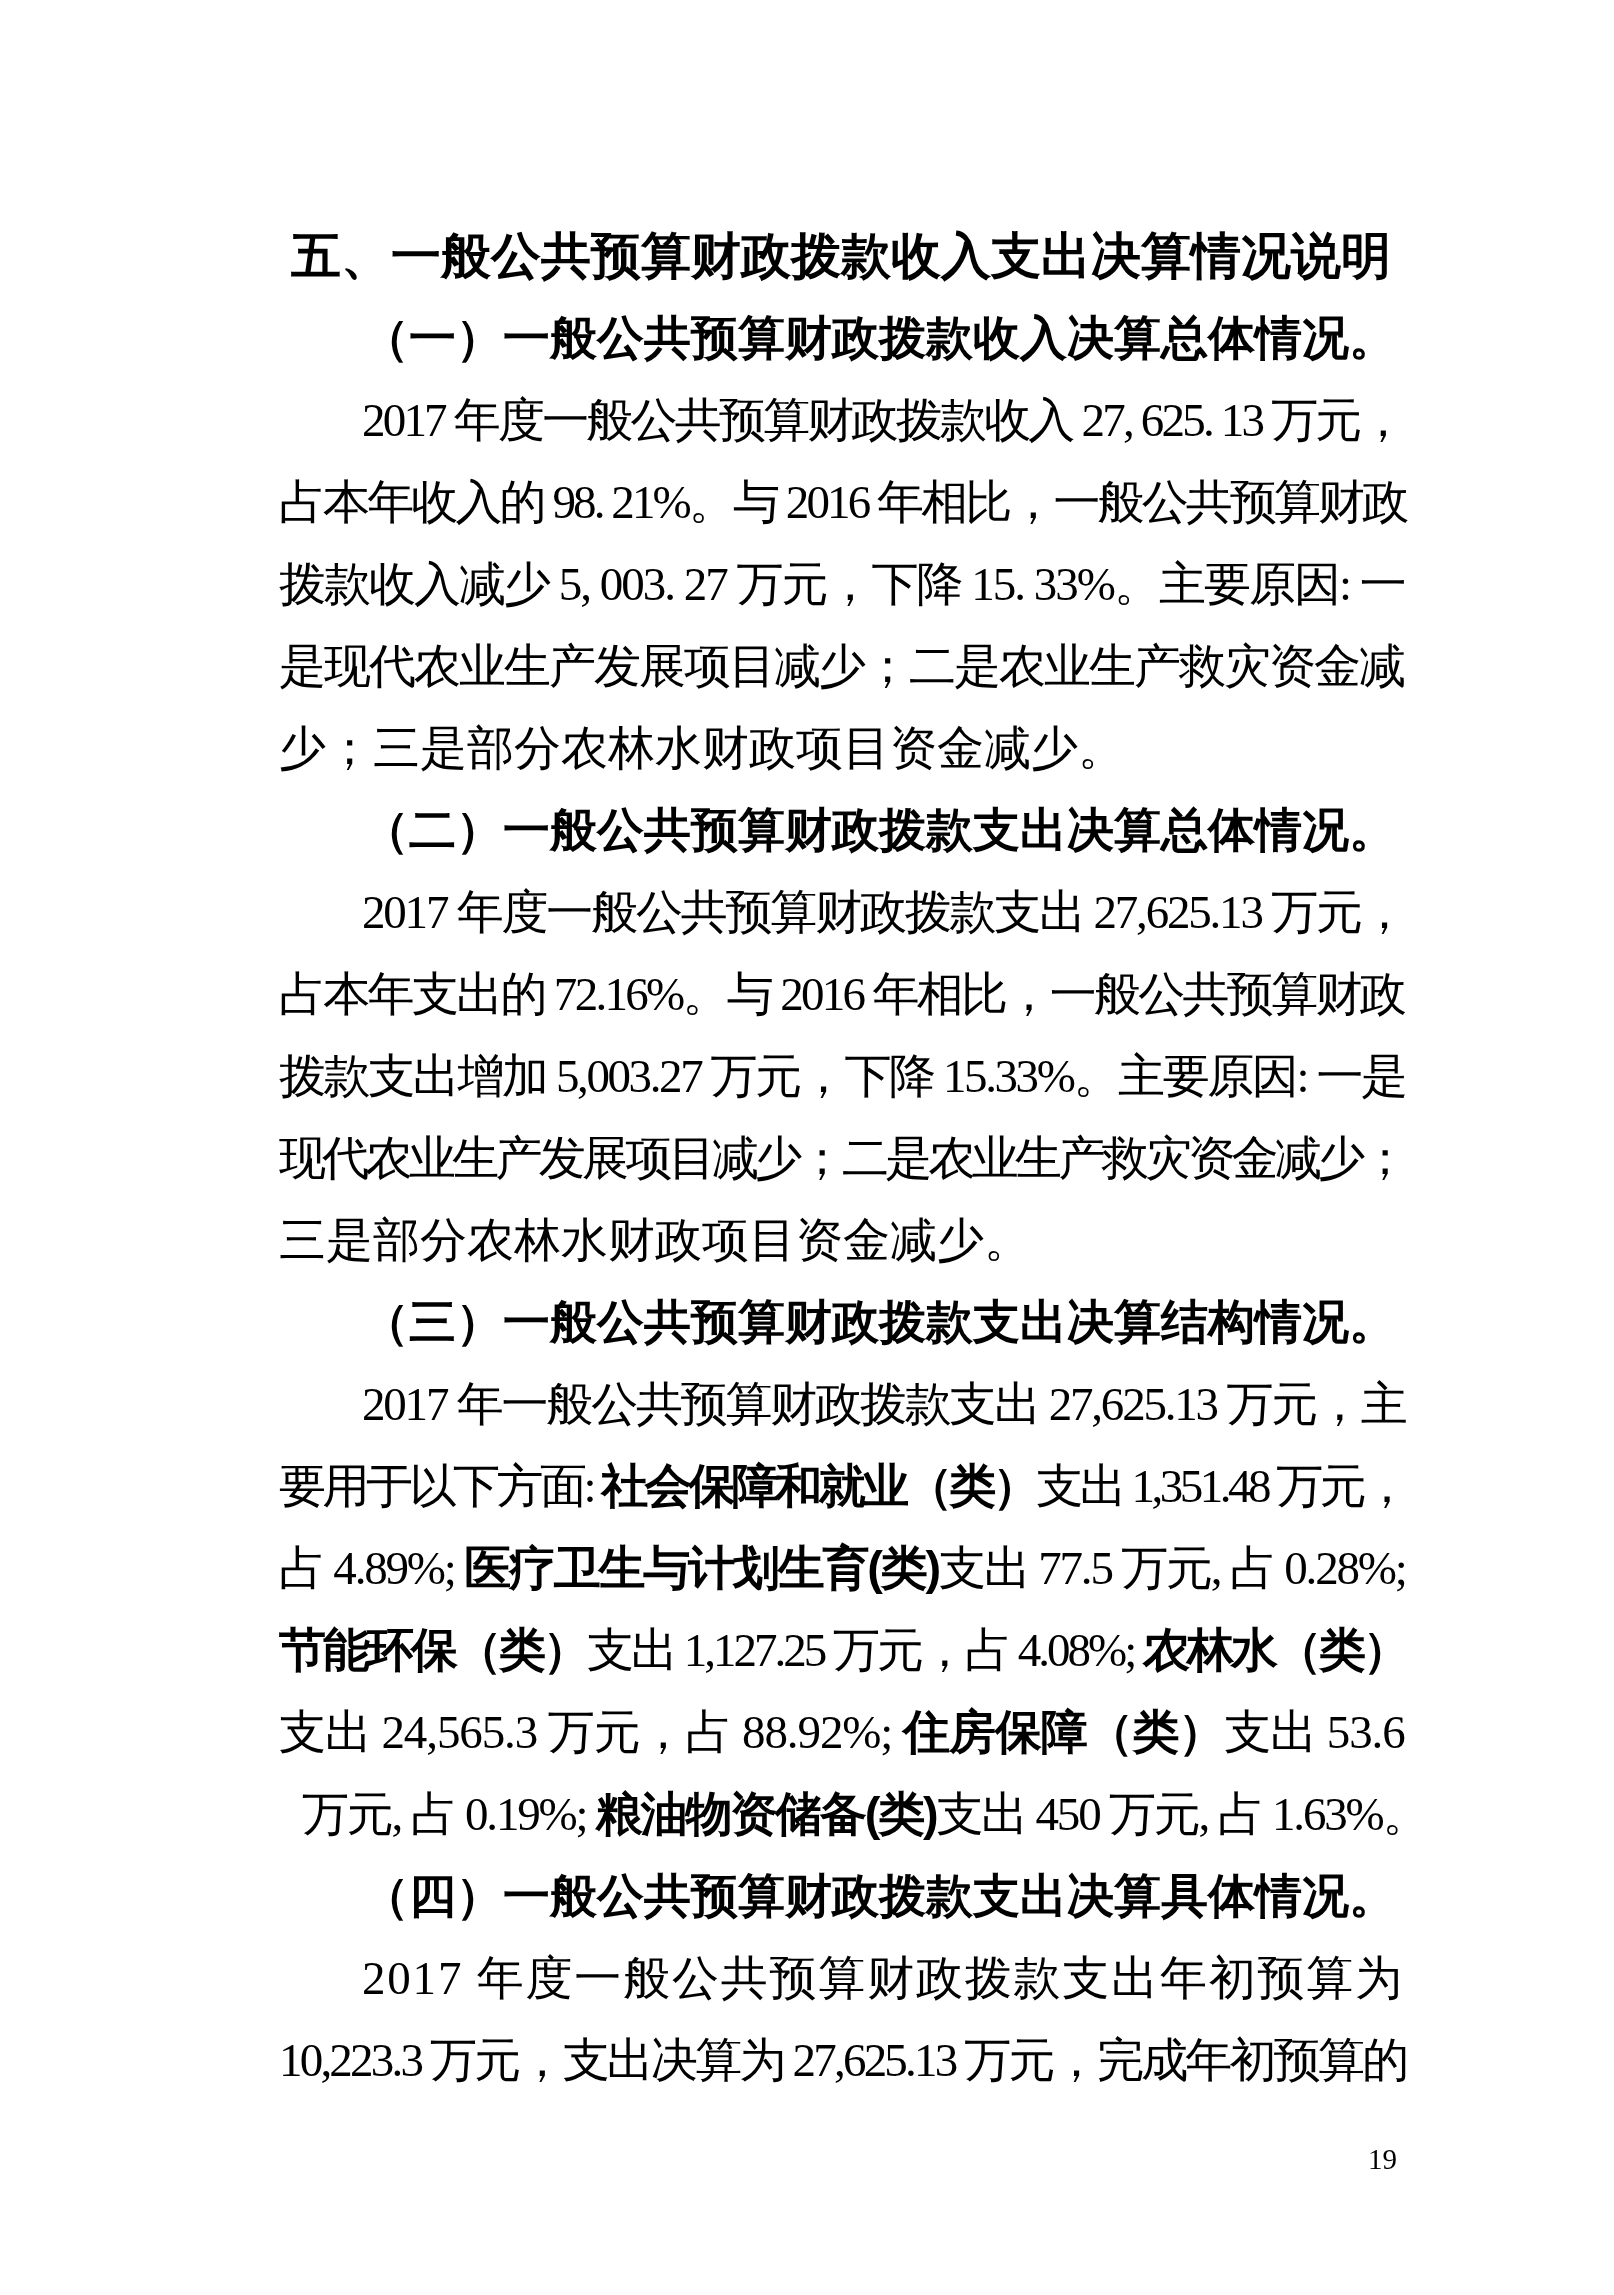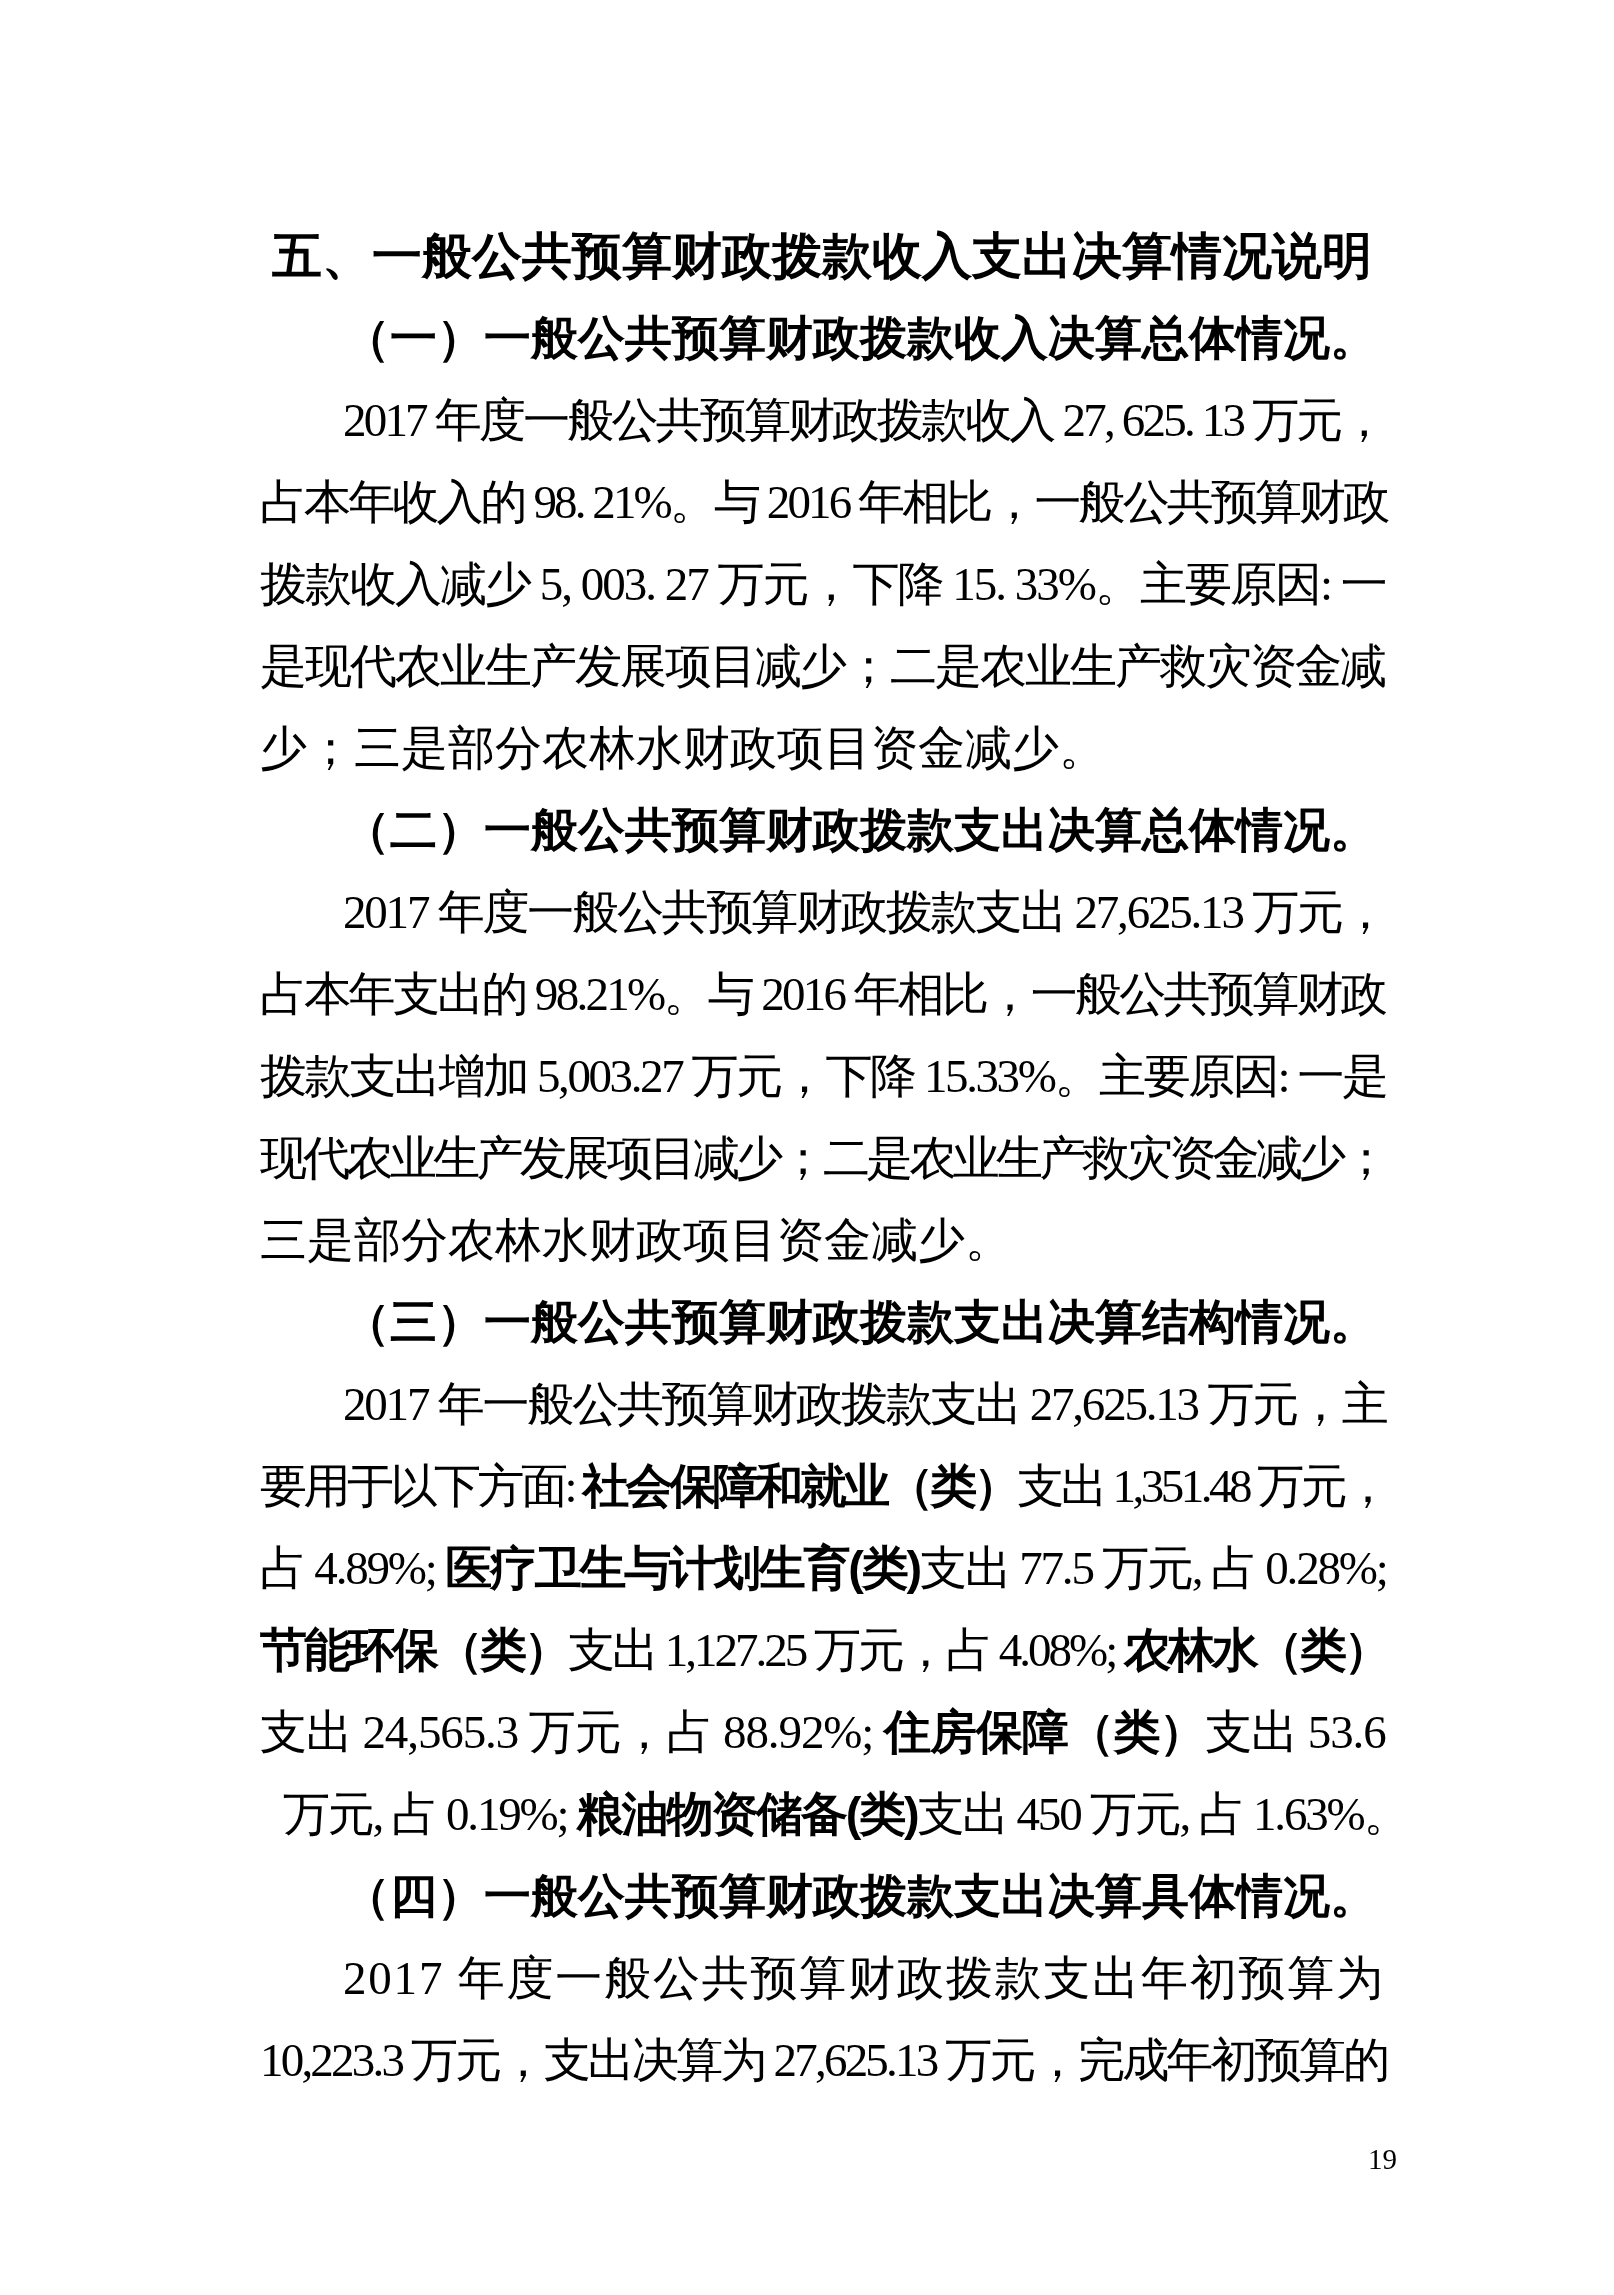--- a/index.html
+++ b/index.html
@@ -7,21 +7,21 @@
     position:relative;
     width:1615px;
     height:2295px;
     background:#ffffff;
     color:#000;
     font-family:"Liberation Serif","DejaVu Serif",serif;
     overflow:hidden;
   }
   .content{
     position:absolute;
-    left:260px;
+    left:279px;
     top:215px;
     width:1124px;
   }
   .line{
     height:82px;
     line-height:82px;
     font-size:47px;
     white-space:nowrap;
   }
   .line .txt{
@@ -63,21 +63,21 @@
   <div class="content">
       <div class="line title"><span class="txt"><span class="b">五、一般公共预算财政拨款收入支出决算情况说明</span></span></div>
       <div class="line heading"><span class="txt"><span class="b">（一）一般公共预算财政拨款收入决算总体情况。</span></span></div>
       <div class="line first justify"><span class="txt" style="letter-spacing: -2.8px;"><span>2017 年度一般公共预算财政拨款收入 27, 625. 13 万元，</span></span></div>
       <div class="line body justify"><span class="txt" style="letter-spacing: -2.9px;"><span>占本年收入的 98. 21%。与 2016 年相比，一般公共预算财政</span></span></div>
       <div class="line body justify"><span class="txt" style="letter-spacing: -2px;"><span>拨款收入减少 5, 003. 27 万元，下降 15. 33%。主要原因: 一</span></span></div>
       <div class="line body justify"><span class="txt" style="letter-spacing: -2px;"><span>是现代农业生产发展项目减少；二是农业生产救灾资金减</span></span></div>
       <div class="line body"><span class="txt"><span>少；三是部分农林水财政项目资金减少。</span></span></div>
       <div class="line heading"><span class="txt"><span class="b">（二）一般公共预算财政拨款支出决算总体情况。</span></span></div>
       <div class="line first justify"><span class="txt" style="letter-spacing: -2.2px;"><span>2017 年度一般公共预算财政拨款支出 27,625.13 万元，</span></span></div>
-      <div class="line body justify"><span class="txt" style="letter-spacing: -2.7px;"><span>占本年支出的 98.21%。与 2016 年相比，一般公共预算财政</span></span></div>
+      <div class="line body justify"><span class="txt" style="letter-spacing: -2.7px;"><span>占本年支出的 72.16%。与 2016 年相比，一般公共预算财政</span></span></div>
       <div class="line body justify"><span class="txt" style="letter-spacing: -2.4px;"><span>拨款支出增加 5,003.27 万元，下降 15.33%。主要原因: 一是</span></span></div>
       <div class="line body justify"><span class="txt" style="letter-spacing: -3.7px; text-align: center;"><span>现代农业生产发展项目减少；二是农业生产救灾资金减少；</span></span></div>
       <div class="line body"><span class="txt"><span>三是部分农林水财政项目资金减少。</span></span></div>
       <div class="line heading"><span class="txt"><span class="b">（三）一般公共预算财政拨款支出决算结构情况。</span></span></div>
       <div class="line first justify"><span class="txt" style="letter-spacing: -2.2px;"><span>2017 年一般公共预算财政拨款支出 27,625.13 万元，主</span></span></div>
       <div class="line body justify"><span class="txt" style="letter-spacing: -3.5px;"><span>要用于以下方面: </span><span class="b">社会保障和就业（类）</span><span>支出 1,351.48 万元，</span></span></div>
       <div class="line body justify"><span class="txt" style="letter-spacing: -2.2px;"><span>占 4.89%; </span><span class="b">医疗卫生与计划生育(类)</span><span>支出 77.5 万元, 占 0.28%;</span></span></div>
       <div class="line body justify"><span class="txt" style="letter-spacing: -3px;"><span class="b">节能环保（类）</span><span>支出 1,127.25 万元，占 4.08%; </span><span class="b">农林水（类）</span></span></div>
       <div class="line body justify"><span class="txt" style="letter-spacing: -1.1px;"><span>支出 24,565.3 万元，占 88.92%; </span><span class="b">住房保障（类）</span><span>支出 53.6</span></span></div>
       <div class="line body justify"><span class="txt" style="letter-spacing: -2.2px; margin-left: 23px;"><span>万元, 占 0.19%; </span><span class="b">粮油物资储备(类)</span><span>支出 450 万元, 占 1.63%。</span></span></div>

